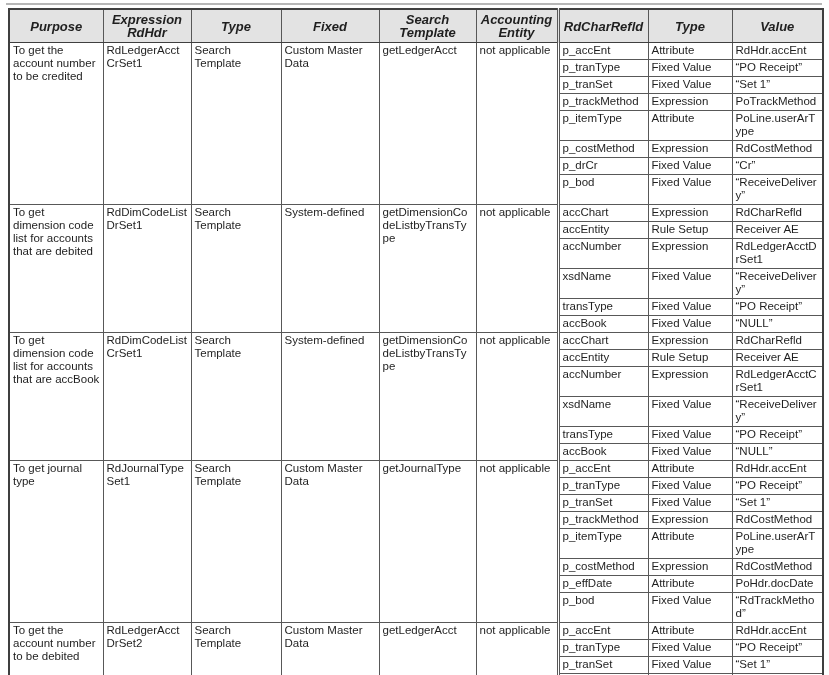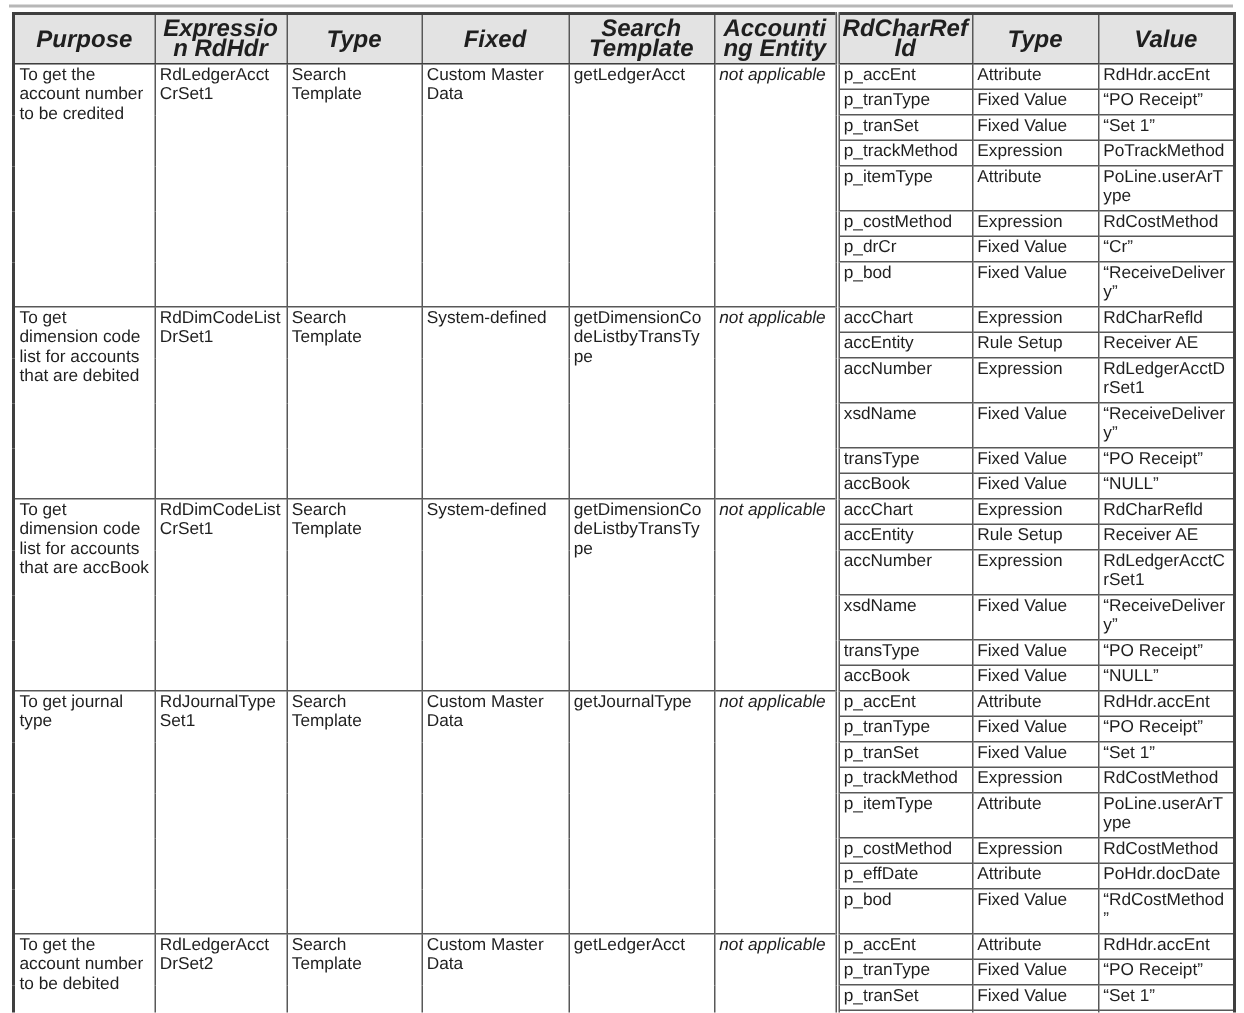--- a/index.html
+++ b/index.html
@@ -45,26 +45,25 @@
     text-align: left;
     overflow-wrap: anywhere;
     word-wrap: break-word;
   }
   .def-table th {
     background: var(--header-bg, #e3e3e3);
     font-weight: bold;
     font-style: italic;
     text-align: center;
     vertical-align: middle;
-    font-size: 16px;
+    font-size: 13px;
     padding: 3px 2px;
     border-bottom: 1px solid #3f3f3f;
   }
   .def-table td.ae {
-    font-style: italic;
   }
   
   .def-table th.pn, .def-table td.pn {
     border-left: 3px double #585858;
   }
 </style>
 </head>
 <body>
 
 <div class="page">
@@ -251,21 +250,21 @@
           <td>RdCostMethod</td>
         </tr>
         <tr>
           <td class="pn">p_effDate</td>
           <td>Attribute</td>
           <td>PoHdr.docDate</td>
         </tr>
         <tr>
           <td class="pn">p_bod</td>
           <td>Fixed Value</td>
-          <td>“RdCostMethod”</td>
+          <td>“RdTrackMethod”</td>
         </tr>
         <tr>
           <td rowspan="8">To get the account number to be debited</td>
           <td rowspan="8">RdLedgerAcctDrSet2</td>
           <td rowspan="8">Search Template</td>
           <td rowspan="8">Custom Master Data</td>
           <td rowspan="8">getLedgerAcct</td>
           <td class="ae" rowspan="8">not applicable</td>
           <td class="pn">p_accEnt</td>
           <td>Attribute</td>

